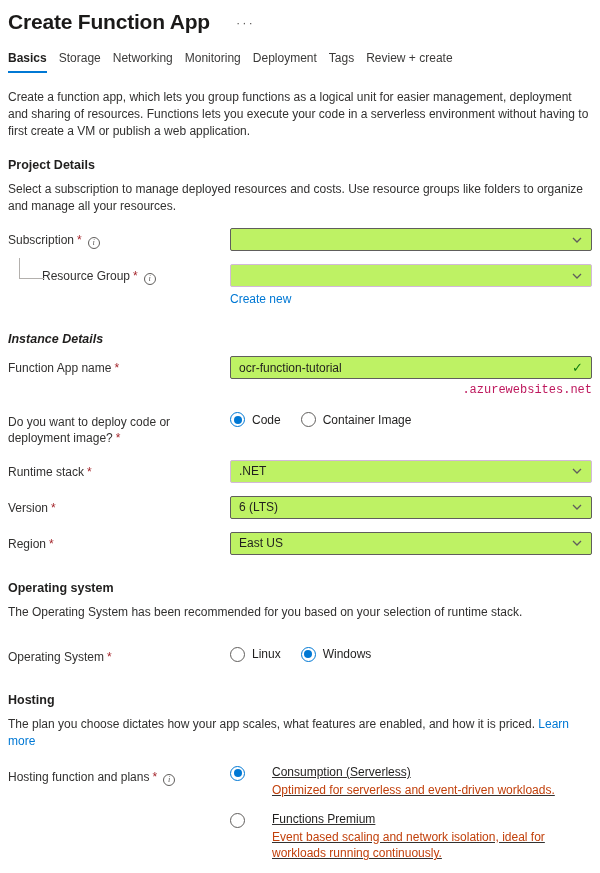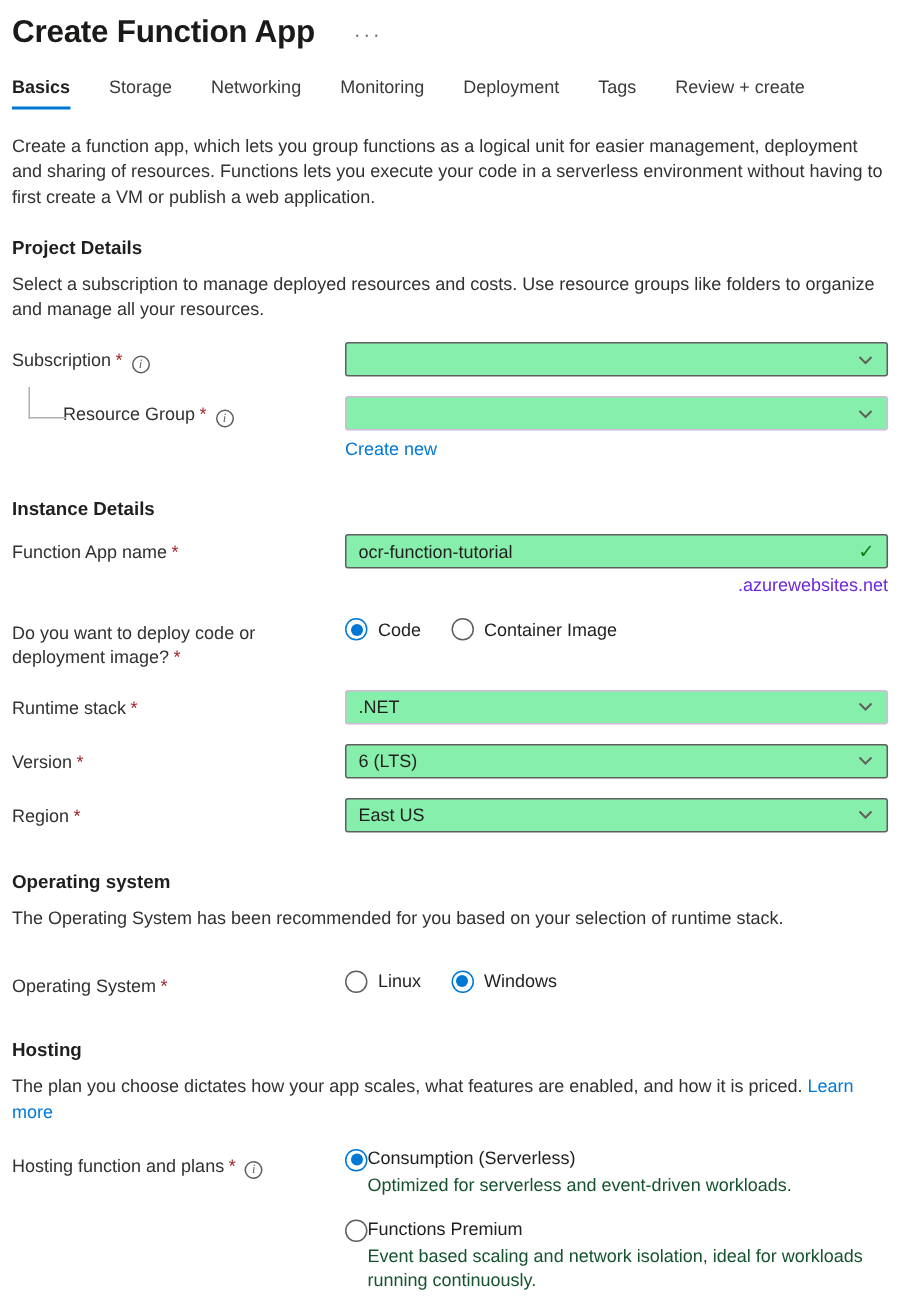--- a/index.html
+++ b/index.html
@@ -12,72 +12,72 @@
   }
   .page { padding:10px 8px 0 8px; }
 
   
   .hdr { display:flex; align-items:flex-start; }
   .title { font-size:21px; font-weight:bold; color:#1b1a19; letter-spacing:-0.2px; }
   .more-btn { margin-left:26px; margin-top:8px; color:#605e5c; font-size:13px; letter-spacing:2px;
     line-height:10px; cursor:pointer; background:none; border:none; font-family:inherit; }
 
   
-  .tabs { display:flex; gap:26px; margin-top:17px; }
+  .tabs { display:flex; gap:12px; margin-top:17px; }
   .tab { font-size:12px; color:#3b3a39; padding-bottom:6px; cursor:pointer; border-bottom:2px solid transparent; }
   .tab.active { color:#201f1e; font-weight:bold; border-bottom:2px solid #0078d4; }
 
   .intro { margin-top:16px; line-height:1.42; color:#323130; }
   .section-h { margin-top:18px; font-size:12.5px; font-weight:bold; color:#201f1e; }
   .section-p { margin-top:9px; line-height:1.42; }
 
   
   .form { position:relative; }
   .row { display:flex; align-items:flex-start; margin-top:13px; }
   .lbl { width:222px; flex-shrink:0; padding-top:4px; padding-right:10px; color:#323130; line-height:1.35; }
   .lbl.indent { padding-left:34px; }
   .req { color:#a4262c; margin-left:3px; }
   .info-icon { display:inline-flex; align-items:center; justify-content:center;
     width:12px; height:12px; border:1px solid #605e5c; border-radius:50%;
     font-size:8.5px; color:#605e5c; margin-left:6px; vertical-align:-1px;
     font-family:"Liberation Serif", serif; font-style:italic; cursor:pointer; }
   .ctl { flex:1; min-width:0; }
 
   .select, .text-field {
-    height:23px; border:1px solid #605e5c; border-radius:2px; background:#86efac;
+    height:23px; border:1px solid #605e5c; border-radius:2px; background:#bef264;
     display:flex; align-items:center; padding:0 8px; cursor:pointer;
   }
   .select.focus-purple, .text-field.focus-purple { border-color:#d3b8d9;gap:48px; }
   .select .val { flex:1; color:#201f1e; }
   .chev { flex-shrink:0; display:inline-flex; }
   .text-field input {
     flex:1; border:none; outline:none; font-family:inherit; font-size:12px; color:#201f1e; background:transparent;
   }
   .check { color:#107c10; font-size:13px; flex-shrink:0; }
   .link { color:#0078d4; text-decoration:none; cursor:pointer; }
   .create-new { display:inline-block; margin-top:5px; }
-  .suffix { text-align:right; margin-top:4px; color:#6d28d9; }
+  .suffix { text-align:right; margin-top:4px; color:#be185d;font-family:Liberation Mono, monospace; }
 
   .connector { position:absolute; left:11px; width:25px; height:21px;
     border-left:1px solid #b3b0ad; border-bottom:1px solid #b3b0ad; }
 
   
   .radio-row { display:flex; gap:20px; padding-top:2px; }
   .radio-opt { display:flex; align-items:center; gap:7px; cursor:pointer; }
   .radio { width:15px; height:15px; border:1px solid #605e5c; border-radius:50%;
     display:inline-flex; align-items:center; justify-content:center; flex-shrink:0; background:#fff; }
   .radio.checked { border-color:#0078d4; }
   .radio.checked::after { content:""; width:8px; height:8px; border-radius:50%; background:#0078d4; }
   .radio-text { color:#201f1e; }
 
   .stack-opts { display:flex; flex-direction:column; gap:13px; }
-  .stack-opt { display:flex; gap:0; cursor:pointer; }
+  .stack-opt { display:flex; gap:27px; cursor:pointer;text-decoration:underline; }
   .stack-opt .radio { margin-top:1px; }
   .opt-name { color:#201f1e; }
-  .opt-desc { color:#14532d; margin-top:3px; line-height:1.4; }
+  .opt-desc { color:#c2410c; margin-top:3px; line-height:1.4; }
 </style>
 </head>
 <body>
 
 <div class="page">
 
   <div class="hdr">
     <div class="title">Create Function App</div>
     <button class="more-btn">···</button>
   </div>
@@ -127,21 +127,21 @@
             <svg width="12" height="12" viewBox="0 0 12 12">
                 <path d="M2 4l4 4 4-4" fill="none" stroke="#605e5c" stroke-width="1.3"></path>
               </svg>
           </span>
         </div>
         <a class="link create-new">Create new</a>
       </div>
     </div>
   </div>
 
-  <div class="section-h" style="margin-top:26px;">Instance Details</div>
+  <div class="section-h" style="margin-top:26px;font-style:italic;">Instance Details</div>
 
   <div class="form">
     <div class="row" style="margin-top:10px;">
       <div class="lbl">
         <span>Function App name</span><span class="req">*</span>
       </div>
       <div class="ctl">
         <div class="text-field">
           <input type="text" value="ocr-function-tutorial" style="">
           <span class="check">✓</span>

